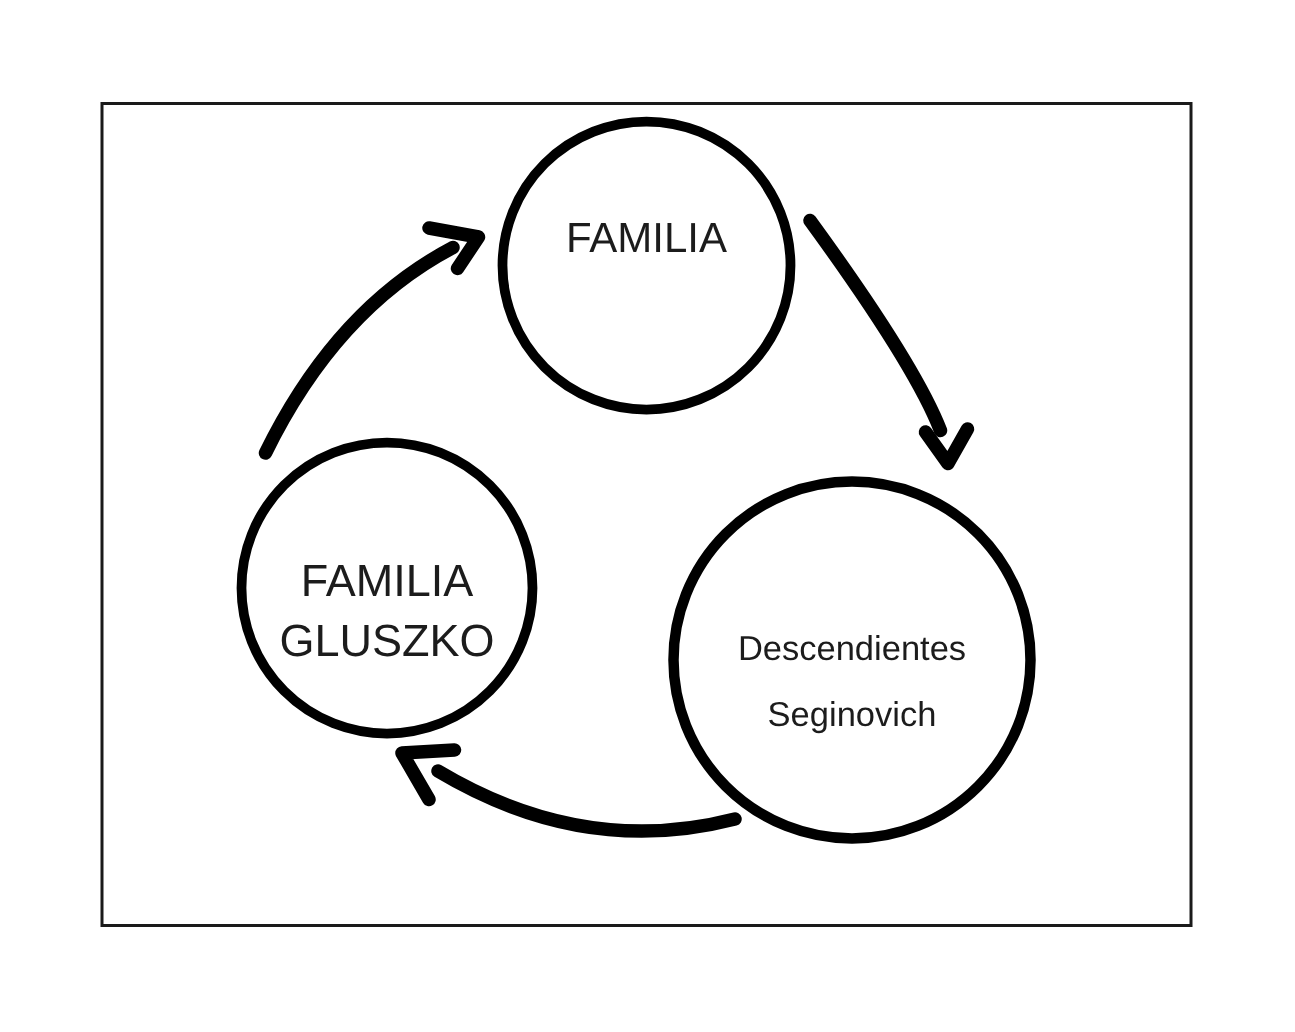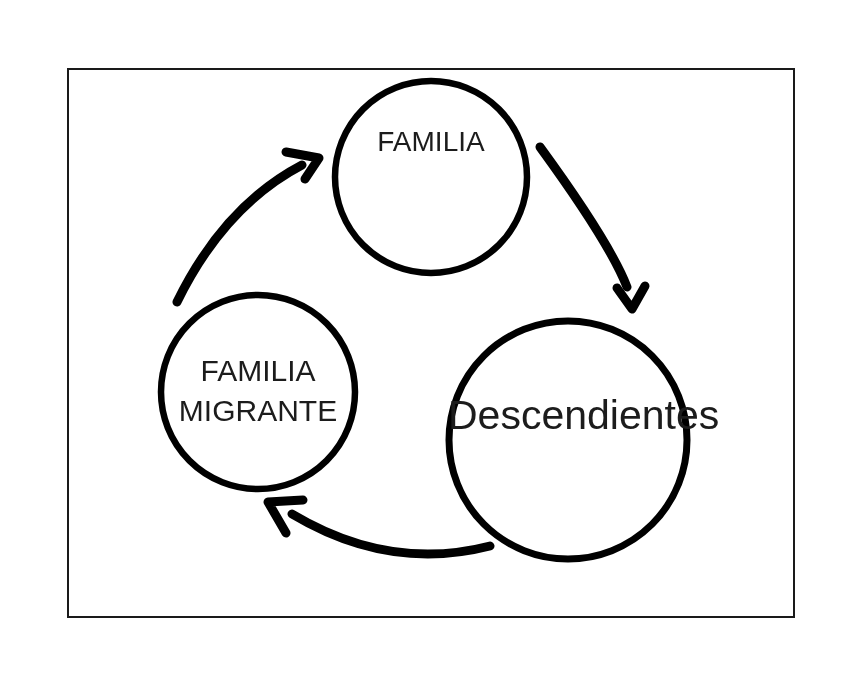--- a/index.html
+++ b/index.html
@@ -40,36 +40,37 @@
     fill: none;
     stroke: var(--ink, #000000);
     stroke-width: 9;
     stroke-linecap: round;
     stroke-linejoin: round;
   }
   .node-label {
     position: absolute;
     text-align: center;
     color: var(--text, #1c1c1c);
+    margin-top: 17px;
   }
   .node-label .line {
     white-space: nowrap;
   }
   #label-familia-migrante {
     left: 331px;
     top: 119px;
     width: 200px;
     font-size: 28px;
     line-height: 45px;
   }
   #label-descendientes {
     left: 448px;
     top: 393px;
     width: 240px;
-    font-size: 41px;
+    font-size: 23px;
     line-height: 44px;
   }
   #label-familia-gluszko {
     left: 158px;
     top: 351px;
     width: 200px;
     font-size: 30px;
     line-height: 40px;
   }
 </style>
@@ -99,18 +100,19 @@
     <polyline class="arrow-stroke" points="286,152 319,158 305,179"></polyline>
   </g>
 </svg>
 
 <div class="node-label" id="label-familia-migrante">
   <div class="line">FAMILIA</div>
 </div>
 
 <div class="node-label" id="label-descendientes">
   <div class="line">Descendientes</div>
+  <div class="line">Seginovich</div>
 </div>
 
 <div class="node-label" id="label-familia-gluszko">
   <div class="line">FAMILIA</div>
-  <div class="line">MIGRANTE</div>
+  <div class="line">GLUSZKO</div>
 </div>
 
 </body></html>

